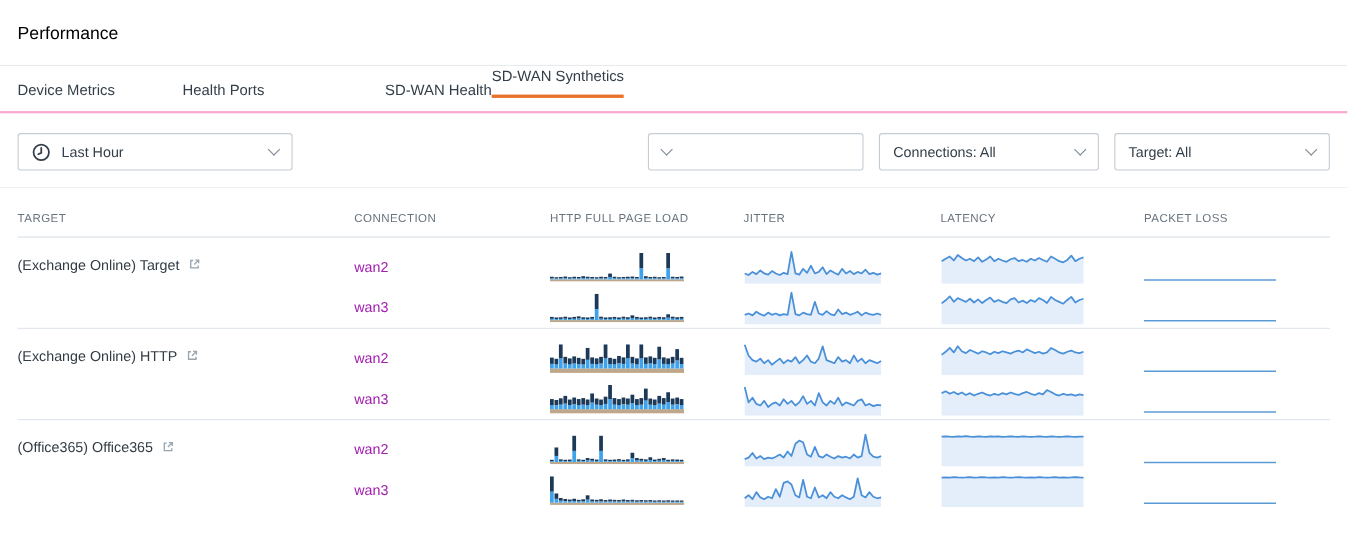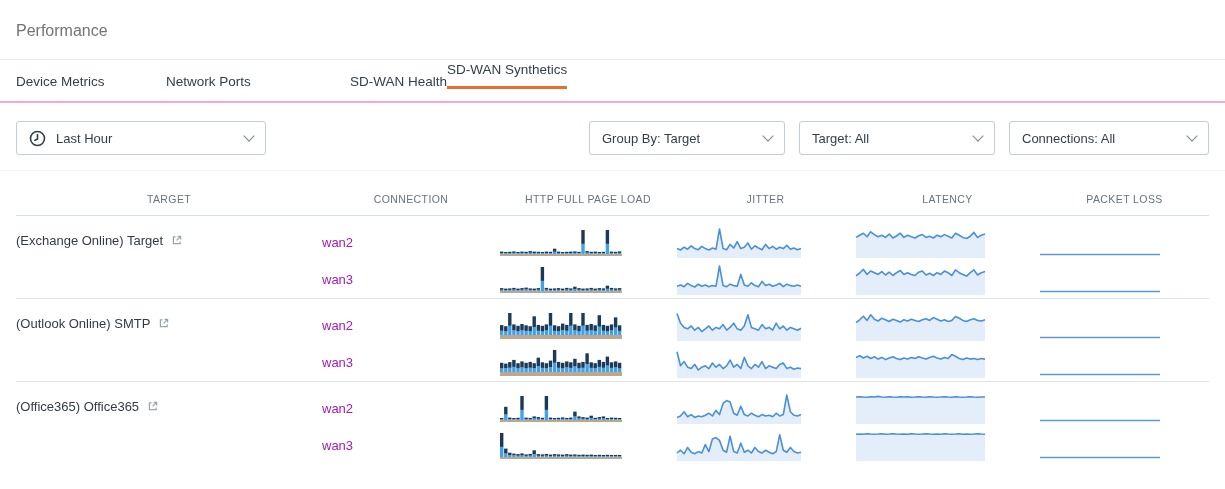--- a/index.html
+++ b/index.html
@@ -1,21 +1,21 @@
 <!DOCTYPE html>
 <html><head>
 <meta charset="utf-8">
 <style>
   * { box-sizing: border-box; margin: 0; padding: 0; }
   html, body { width: 1225px; height: 489px; overflow: hidden; background: #fff;
     font-family: "Liberation Sans", sans-serif; color: #333e48; }
 
   
   .page-header { height: 60px; padding: 22px 16px 0; border-bottom: 1px solid #e8ebee; }
-  .page-title { font-size: 16px; font-weight: 400; color: #737373; }
+  .page-title { font-size: 16px; font-weight: 400; color: #000000; }
 
   
   .tabs { display: flex; align-items: flex-end; padding: 16px 16px 0; border-bottom: 2px solid #f9a8d4; height: 43px; }
   .tab { font-size: 13.5px; color: #333e48; cursor: pointer; padding-bottom: 9px; border-bottom: 3px solid transparent; white-space: nowrap; }
   .tab.active { border-bottom-color: #e8702a; }
   .tab-w1 { width: 150px; } .tab-w2 { width: 184px; } .tab-w3 { width: 195px; }
   .tab .lbl { display: inline-block; }
 
   
   .filterbar { display: flex; align-items: center; margin: 18px 16px 0; }
@@ -25,21 +25,21 @@
   .dd-group { width: 196px; } .dd-target { width: 196px; } .dd-conn { width: 200px; }
   .dd-right { margin-left: auto; display: flex; gap: 14px; }
   .dd-label { flex: 1; }
   .chev { width: 8px; height: 8px; border-right: 1.5px solid #7d8893; border-bottom: 1.5px solid #7d8893;
     transform: rotate(45deg); margin-top: -4px; flex: none; }
   .clock { margin-right: 10px; flex: none; display: flex; }
 
   .filter-divider { border-bottom: 1px solid #eef0f3; margin-top: 15px; }
 
   
-  .table { margin: 0 16px; text-align: center; }
+  .table { margin: 0 16px; }
   .tgrid { display: grid; grid-template-columns: 306px 178px 176px 179px 185px 1fr; }
   .thead { padding-top: 22px; padding-bottom: 10px; border-bottom: 1px solid #d9dfe5; }
   .th { font-size: 10.5px; letter-spacing: 0.4px; color: #68737e; text-transform: uppercase; }
 
   .group { padding-top: 8px; border-bottom: 1px solid #dfe5ec; }
   .group:last-child { border-bottom: 0; }
   .gcell-target { grid-row: span 2; padding-top: 9px; font-size: 13px; color: #333b44;
     display: flex; align-items: flex-start; gap: 8px; }
   .ext-icon { margin-top: 1px; cursor: pointer; display: inline-flex; }
   .subrow-cell { height: 37px; display: flex; align-items: center; }
@@ -48,47 +48,46 @@
 </style>
 </head>
 <body>
 
 <div class="page-header">
   <div class="page-title">Performance</div>
 </div>
 
 <div class="tabs">
   <div class="tab tab-w1"><span class="lbl">Device Metrics</span></div>
-  <div class="tab tab-w2"><span class="lbl">Network Ports</span></div>
+  <div class="tab tab-w2"><span class="lbl">Health Ports</span></div>
   <div class="tab"><span class="lbl">SD-WAN Health</span></div>
   <div class="tab tab-w3"><span class="lbl tab active" style="width:auto">SD-WAN Synthetics</span></div>
 </div>
 
 <div class="filterbar">
   <div class="dropdown dd-time">
     <span class="clock">
       <svg width="17" height="17" viewBox="0 0 17 17">
           <circle cx="8.5" cy="8.5" r="7" fill="none" stroke="#333e48" stroke-width="1.6"></circle>
           <path d="M8.5 4.5 V9 L5.8 10.2" fill="none" stroke="#333e48" stroke-width="1.6" stroke-linecap="round"></path>
         </svg>
     </span>
     <span class="dd-label">Last Hour</span>
     <span class="chev"></span>
   </div>
   <div class="dd-right">
     <div class="dropdown dd-group">
-      <span class="dd-label">Group By: Target</span>
+      <span class="chev"></span>
+    </div>
+    <div class="dropdown dd-conn">
+      <span class="dd-label">Connections: All</span>
       <span class="chev"></span>
     </div>
     <div class="dropdown dd-target">
       <span class="dd-label">Target: All</span>
-      <span class="chev"></span>
-    </div>
-    <div class="dropdown dd-conn">
-      <span class="dd-label">Connections: All</span>
       <span class="chev"></span>
     </div>
   </div>
 </div>
 <div class="filter-divider"></div>
 
 <div class="table">
   <div class="tgrid thead">
     <div class="th">Target</div>
     <div class="th">Connection</div>
@@ -275,21 +274,21 @@
             </svg></span>
         </div>
         <div class="subrow-cell" style="grid-column:6">
           <span class="spark"><svg width="120" height="26" viewBox="0 0 120 26">
               <line x1="0" y1="24.5" x2="120" y2="24.5" stroke="#5b9bd5" stroke-width="1.4"></line>
             </svg></span>
         </div>
       </div>
       <div class="tgrid group">
         <div class="gcell-target">
-          <span>(Outlook Online) SMTP</span>
+          <span>(Exchange Online) HTTP</span>
           <span class="ext-icon">
             <svg width="12" height="12" viewBox="0 0 12 12" fill="none" stroke="#98a4ae" stroke-width="1.2">
               <path d="M4.6 2.8 H2.4 V9.6 H9.2 V7.4"></path>
               <path d="M6.6 2.4 H9.6 V5.4 M9.5 2.5 L5.6 6.4"></path>
             </svg>
           </span>
         </div>
         <div class="subrow-cell" style="grid-column:2">
           <span class="conn-label">wan2</span>
         </div>

